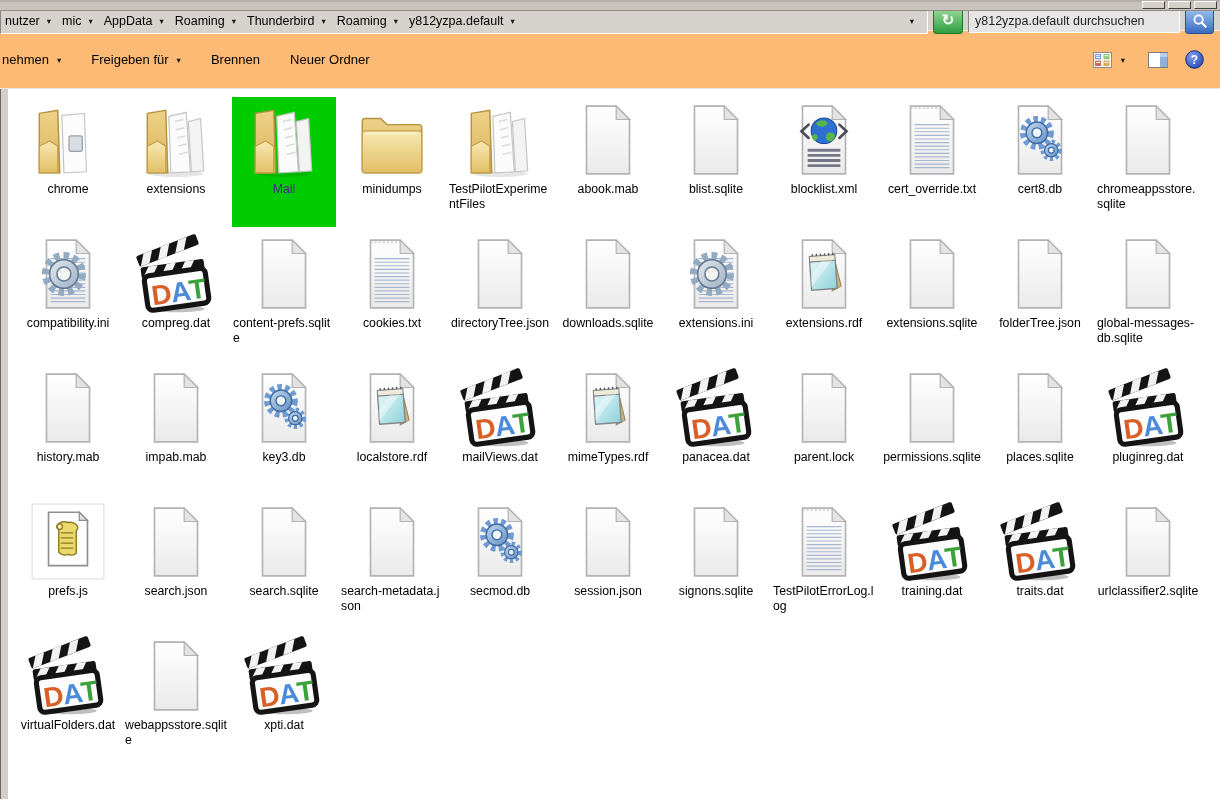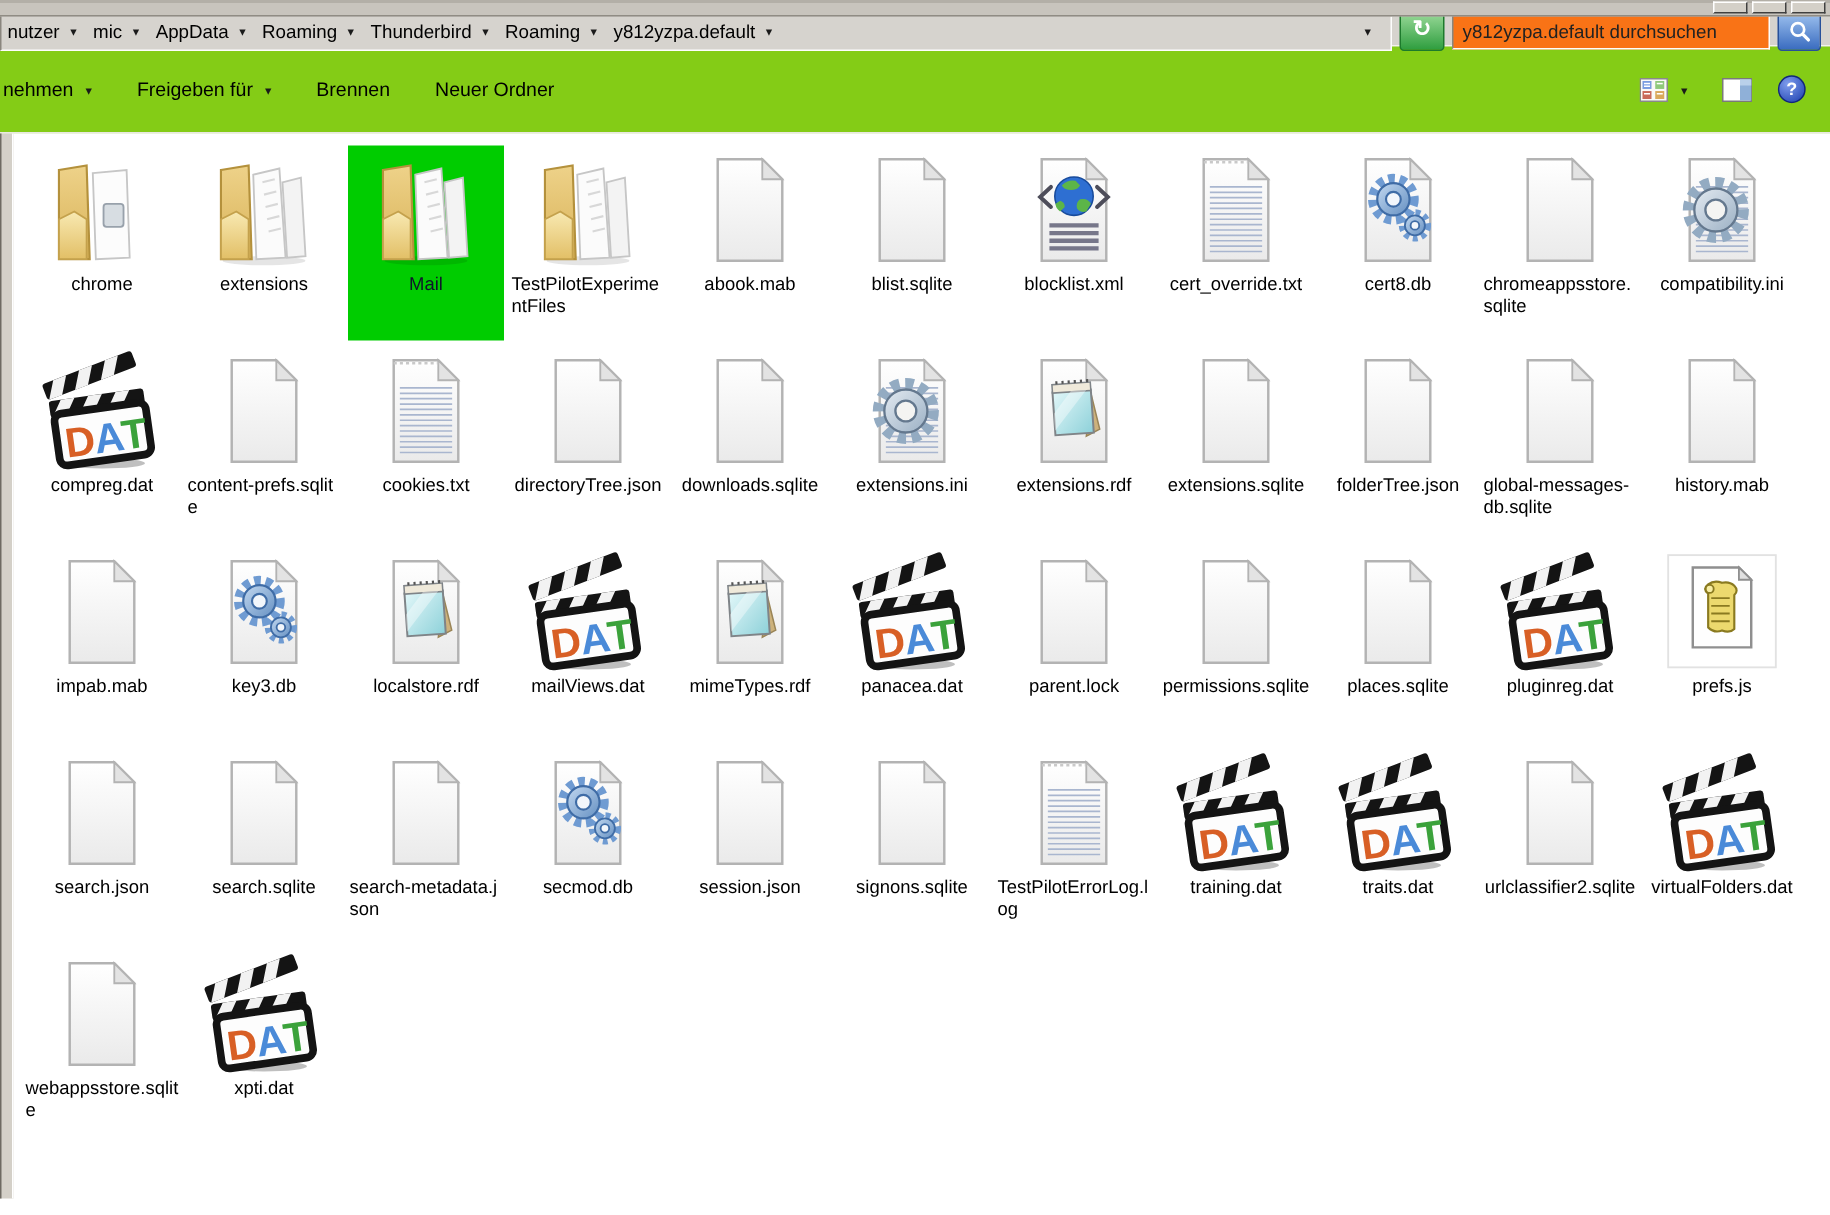--- a/index.html
+++ b/index.html
@@ -18,48 +18,48 @@
   .addressbar{height:20px;background:#d6d3ce;display:flex;align-items:center;gap:5px;
     padding:0 6px 0 0;border-bottom:1px solid #f4f2ee;box-sizing:border-box;}
   .addr-field{flex:1;height:26px;display:flex;align-items:center;background:#d6d3ce;
     border:1px solid;border-color:#8a867e #fdfdfd #fdfdfd #8a867e;padding:0 4px;box-sizing:border-box;}
   .crumb{display:flex;align-items:center;gap:7px;margin-right:11px;font-size:12.5px;cursor:default;white-space:nowrap;}
   .crumb-arrow,.tb-arrow,.addr-dd{font-size:8.5px;color:#1a1a1a;}
   .addr-dd{margin-left:auto;padding:0 9px;}
   .refresh-btn{width:28px;height:24px;flex:0 0 auto;border-radius:3px;
     background:linear-gradient(#97d897,#2f9e3f);border:1px solid #1d7a2c;
     color:#fff;font-size:15px;line-height:21px;text-align:center;font-weight:bold;}
-  .search-box{width:212px;height:24px;background:#f97316;display:flex;align-items:center;
+  .search-box{width:212px;height:24px;background:#e5e5e5;display:flex;align-items:center;
     border:1px solid;border-color:#8a867e #fdfdfd #fdfdfd #8a867e;box-sizing:border-box;}
   .search-box input{border:0;outline:0;width:100%;background:transparent;
     font-family:"Liberation Sans",sans-serif;font-size:12.5px;color:#111;padding:0 6px;}
   .search-box input::placeholder{color:#222;opacity:1;}
   .search-btn{width:27px;height:24px;flex:0 0 auto;border-radius:3px;
     background:linear-gradient(#9cc0ee,#3a6cc0);border:1px solid #27509a;
     display:flex;align-items:center;justify-content:center;}
   
-  .toolbar{height:58px;background:#84cc16;display:flex;
+  .toolbar{height:58px;background:#fdba74;display:flex;
     font-size:13px;border-bottom:1px solid #e9e7e2;box-sizing:border-box;padding-right:16px;}
   .tb-item{display:flex;align-items:center;gap:8px;padding:0 15px;white-space:nowrap;cursor:default;}
   .tb-item:first-child{padding-left:2px;}
   .tb-right{margin-left:auto;display:flex;align-items:center;gap:9px;}
   .tb-icon{display:flex;align-items:center;}
   
   .content{position:relative;height:710px;background:#fff;}
   .left-strip{position:absolute;left:0;top:0;width:9px;height:100%;background:#d4d0c8;
     border-left:1px solid #6e6a62;border-right:1px solid #ffffff;box-sizing:border-box;}
   .grid{position:absolute;left:16px;top:8px;display:grid;
     grid-template-columns:repeat(11,108px);grid-auto-rows:130px;row-gap:4px;}
   .cell{width:104px;height:130px;display:flex;flex-direction:column;align-items:center;
     padding-top:2px;box-sizing:border-box;cursor:default;}
   .cell .ficon{width:82px;height:82px;flex:0 0 auto;}
   .flabel{margin-top:1px;font-size:12.3px;line-height:15px;text-align:left;
     max-width:102px;word-break:break-all;color:#000;}
   .cell.selected{background:#00cc00;}
-  .cell.selected .flabel{color:#0f172a;}
+  .cell.selected .flabel{color:#4c1d95;}
 </style>
 </head>
 <body>
 
 <svg width="0" height="0" style="position:absolute" aria-hidden="true">
   <defs>
     <linearGradient id="gPage" x1="0" y1="0" x2="0" y2="1">
       <stop offset="0" stop-color="#ffffff"></stop>
         <stop offset="1" stop-color="#eaeaea"></stop>
     </linearGradient>
@@ -327,20 +327,26 @@
         <div class="flabel">extensions</div>
       </div>
 
       <div class="cell selected">
         <svg class="ficon" viewBox="0 0 80 80">
           <use href="#i-folder-docs" xlink:href="#i-folder-docs"></use>
         </svg>
         <div class="flabel">Mail</div>
       </div>
 
+      <div class="cell">
+        <svg class="ficon" viewBox="0 0 80 80">
+          <use href="#i-folder-plain" xlink:href="#i-folder-plain"></use>
+        </svg>
+        <div class="flabel">minidumps</div>
+      </div>
 
       <div class="cell">
         <svg class="ficon" viewBox="0 0 80 80">
           <use href="#i-folder-docs" xlink:href="#i-folder-docs"></use>
         </svg>
         <div class="flabel">TestPilotExperimentFiles</div>
       </div>
 
       <div class="cell">
         <svg class="ficon" viewBox="0 0 80 80">

